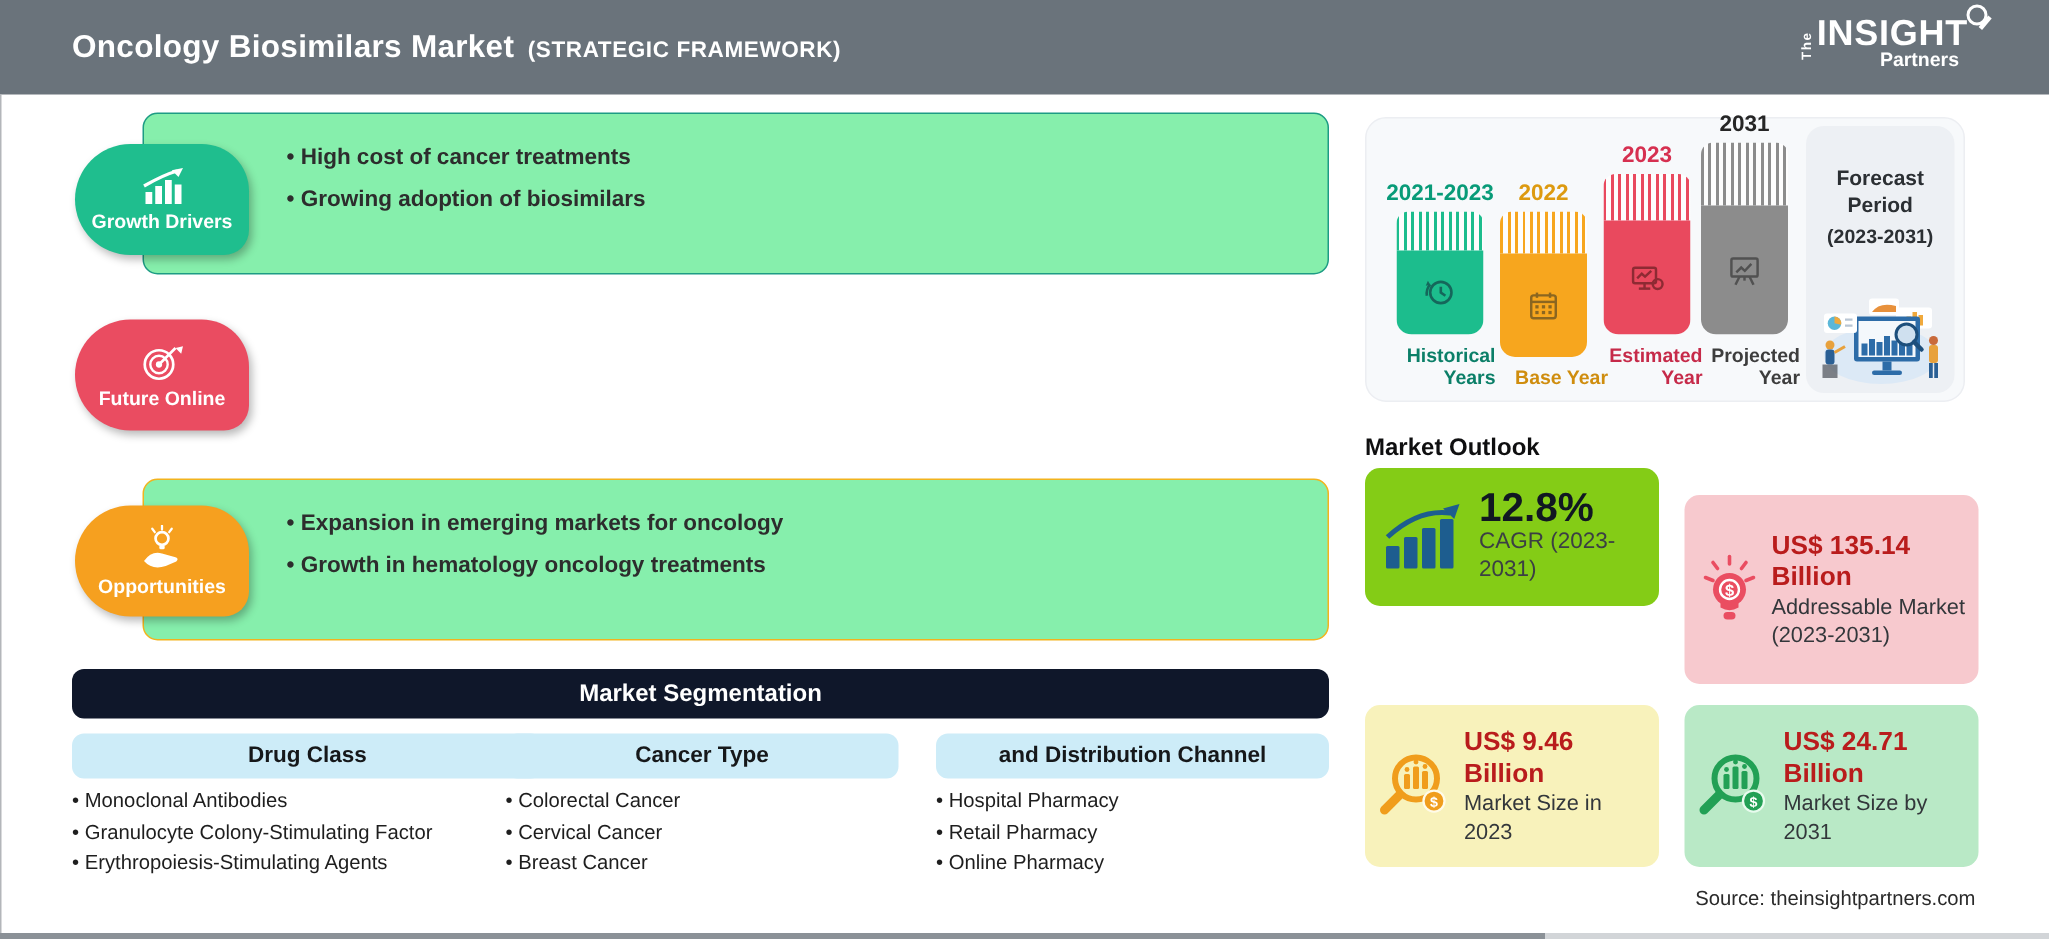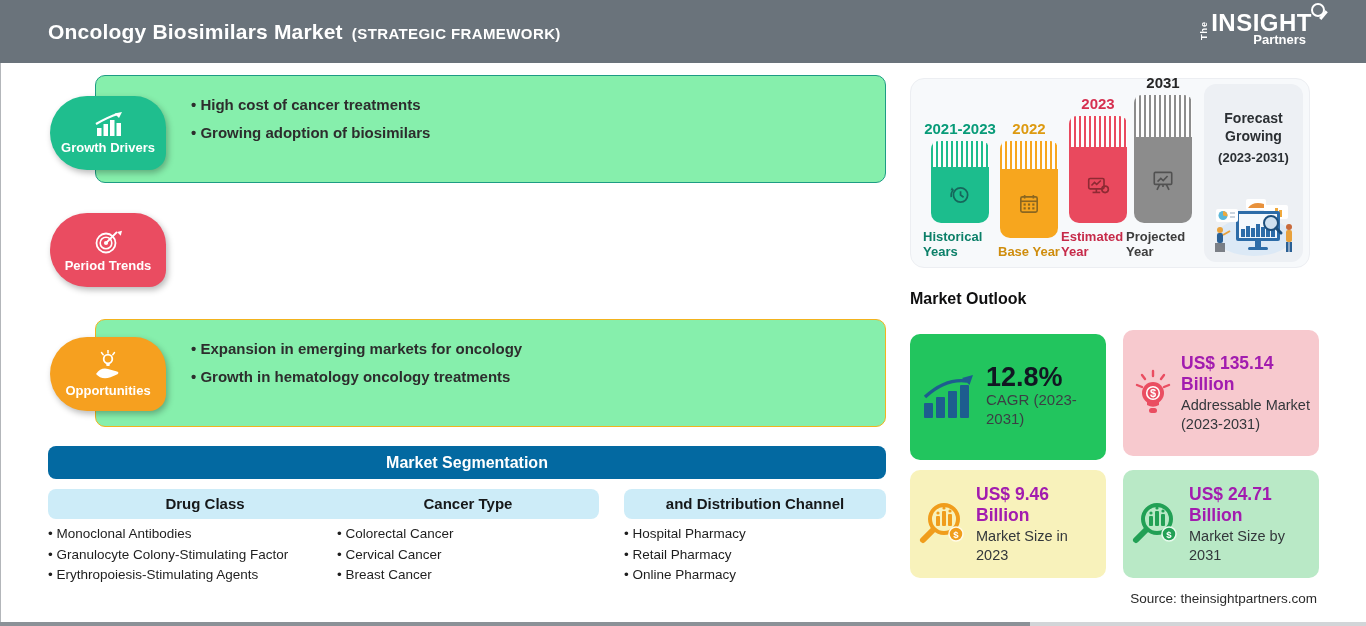--- a/index.html
+++ b/index.html
@@ -32,21 +32,21 @@
 
   .badge { position:absolute; left:50px; width:116px; height:74px; border-radius:40px 34px 18px 40px;
            display:flex; flex-direction:column; align-items:center; justify-content:center; gap:3px;
            box-shadow:2px 3px 6px rgba(0,0,0,.28); color:#fff; }
   .badge.b1 { top:96px;  background:#1fbe8e; }
   .badge.b2 { top:213px; background:#ea4c61; }
   .badge.b3 { top:337px; background:#f6a01f; }
   .badge-label { font-size:13px; font-weight:bold; }
 
   
-  .seg-bar { position:absolute; left:48px; top:446px; width:838px; height:33px; background:#0369a1; border-radius:8px;
+  .seg-bar { position:absolute; left:48px; top:446px; width:838px; height:33px; background:#0f172a; border-radius:8px;
              color:#fff; font-size:16px; font-weight:bold; text-align:center; line-height:33px; }
   .seg-head { position:absolute; top:489px; height:30px; background:#cdecf8; border-radius:8px;
               font-size:15px; font-weight:bold; color:#16181a; text-align:center; line-height:30px; }
   .seg-head.c1 { left:48px;  width:314px; }
   .seg-head.c2 { left:337px; width:262px; }
   .seg-head.c3 { left:624px; width:262px; }
   .seg-list { position:absolute; top:524px; }
   .seg-list.c1 { left:48px; }
   .seg-list.c2 { left:337px; }
   .seg-list.c3 { left:624px; }
@@ -62,38 +62,38 @@
   .tl-group.g3 { left:158px; --bc:#e9495e; }
   .tl-group.g4 { left:223px; --bc:#8c8c8c; }
   .tl-year { font-size:15px; font-weight:bold; white-space:nowrap; margin-bottom:4px; }
   .g1 .tl-year { color:#089b78; } .g2 .tl-year { color:#dd9a10; } .g3 .tl-year { color:#d63050; } .g4 .tl-year { color:#262626; }
   .tl-bar { width:58px; border-radius:8px 8px 10px 10px; overflow:hidden; display:flex; flex-direction:column; }
   .g1 .tl-bar { height:82px; } .g2 .tl-bar { height:97px; } .g3 .tl-bar { height:107px; } .g4 .tl-bar { height:128px; }
   .tl-stripes { background:repeating-linear-gradient(90deg, var(--bc) 0 2px, #fdfdfd 2px 5px); }
   .g1 .tl-stripes { height:26px; } .g2 .tl-stripes { height:28px; } .g3 .tl-stripes { height:31px; } .g4 .tl-stripes { height:42px; }
   .tl-solid { flex:1; background:var(--bc); display:flex; align-items:center; justify-content:center; }
   .tl-solid svg { opacity:.55; }
-  .tl-caption { margin-top:6px; width:74px; text-align:left; font-size:13px; font-weight:bold; line-height:15px; }
+  .tl-caption { margin-top:6px; width:74px; text-align:right; font-size:13px; font-weight:bold; line-height:15px; }
   .g1 .tl-caption { color:#0b7f68; } .g2 .tl-caption { color:#cf8d0e;margin-left:12px; } .g3 .tl-caption { color:#c62a49; } .g4 .tl-caption { color:#3d3d3d; }
   .forecast { position:absolute; right:6px; top:5px; bottom:5px; width:99px; background:#edf0f4; border-radius:12px; text-align:center; }
   .forecast-title { margin-top:25px; font-size:14px; font-weight:bold; color:#2b2f33; line-height:18px; padding:0 10px; }
   .forecast-range { margin-top:5px; font-size:13px; font-weight:bold; color:#2b2f33; }
   .forecast-illustration { position:absolute; bottom:5px; left:4px; }
 
   
   .outlook-title { position:absolute; left:910px; top:290px; font-size:16px; font-weight:bold; color:#0f0f10; }
   .card { position:absolute; border-radius:10px; display:flex; align-items:center; }
-  .card.k1 { left:910px;  top:334px; width:196px; height:126px; background:#22c55e; padding-left:12px; gap:8px; }
+  .card.k1 { left:910px;  top:312px; width:196px; height:92px; background:#84cc16; padding-left:12px; gap:8px; }
   .card.k2 { left:1123px; top:330px; width:196px; height:126px; background:#f7c9ce; padding-left:8px;  gap:6px; }
   .card.k3 { left:910px;  top:470px; width:196px; height:108px; background:#f8f2bb; padding-left:8px;  gap:6px; }
   .card.k4 { left:1123px; top:470px; width:196px; height:108px; background:#b9e9c6; padding-left:8px;  gap:6px; }
   .card-text { flex:1; padding-right:8px; }
   .k1 .card-value { font-size:27px; font-weight:bold; color:#111722; }
   .k1 .card-label { font-size:15px; color:#3b3f44; margin-top:2px; }
-  .card-value { font-size:17.5px; font-weight:bold; color:#a21caf; line-height:21px; }
+  .card-value { font-size:17.5px; font-weight:bold; color:#b91c1c; line-height:21px; }
   .card-label { font-size:14.5px; color:#33373b; line-height:19px; margin-top:1px; }
 
   .source { position:absolute; right:49px; top:591px; font-size:13.5px; color:#2a2a2a; }
 
   
   .scrollbar { position:absolute; left:0; bottom:0; width:1366px; height:4px; background:#d2d5d8; }
   .scroll-thumb { position:absolute; left:0; top:0; width:1030px; height:4px; background:#8b9197; }
 </style>
 </head>
 <body>
@@ -139,21 +139,21 @@
   </div>
 
   <div class="badge b2">
     <svg width="30" height="28" viewBox="0 0 30 28">
       <circle cx="13" cy="16" r="9.5" stroke="#fff" stroke-width="1.8" fill="none"></circle>
       <circle cx="13" cy="16" r="5.8" stroke="#fff" stroke-width="1.6" fill="none"></circle>
       <circle cx="13" cy="16" r="2.1" fill="#fff"></circle>
       <line x1="13" y1="16" x2="24" y2="5" stroke="#fff" stroke-width="1.8"></line>
       <path d="M24 5 l5 -1.2 -1.2 5 z" fill="#fff"></path>
     </svg>
-    <div class="badge-label">Period Trends</div>
+    <div class="badge-label">Future Online</div>
   </div>
 
   <div class="sec-box s3">
     <div class="sec-bullets">
       <div class="sec-bullet">Expansion in emerging markets for oncology</div>
       <div class="sec-bullet">Growth in hematology oncology treatments</div>
     </div>
   </div>
   <div class="badge b3">
     <svg width="34" height="30" viewBox="0 0 34 30">
@@ -235,21 +235,21 @@
             <line x1="8" y1="15" x2="5.5" y2="20"></line>
               <line x1="14" y1="15" x2="16.5" y2="20"></line>
             <line x1="11" y1="15" x2="11" y2="17.5"></line>
           </svg>
         </div>
       </div>
       <div class="tl-caption">Projected Year</div>
     </div>
 
     <div class="forecast">
-      <div class="forecast-title">Forecast Growing</div>
+      <div class="forecast-title">Forecast Period</div>
       <div class="forecast-range">(2023-2031)</div>
       <svg class="forecast-illustration" width="91" height="60" viewBox="0 0 91 60">
         <ellipse cx="46" cy="40" rx="38" ry="19" fill="#dce9f6"></ellipse>
         <rect x="56" y="8" width="24" height="14" rx="2" fill="#fff"></rect>
         <rect x="59" y="17" width="3" height="3" fill="#f0a93c"></rect>
           <rect x="63" y="14" width="3" height="6" fill="#f0a93c"></rect>
         <rect x="67" y="11" width="3" height="9" fill="#f0a93c"></rect>
           <rect x="71" y="13" width="3" height="7" fill="#f0a93c"></rect>
         <rect x="38" y="2" width="20" height="11" rx="2" fill="#fff"></rect>
         <path d="M40 11 q5 -7 16 -4 v4 z" fill="#e8913c"></path>

